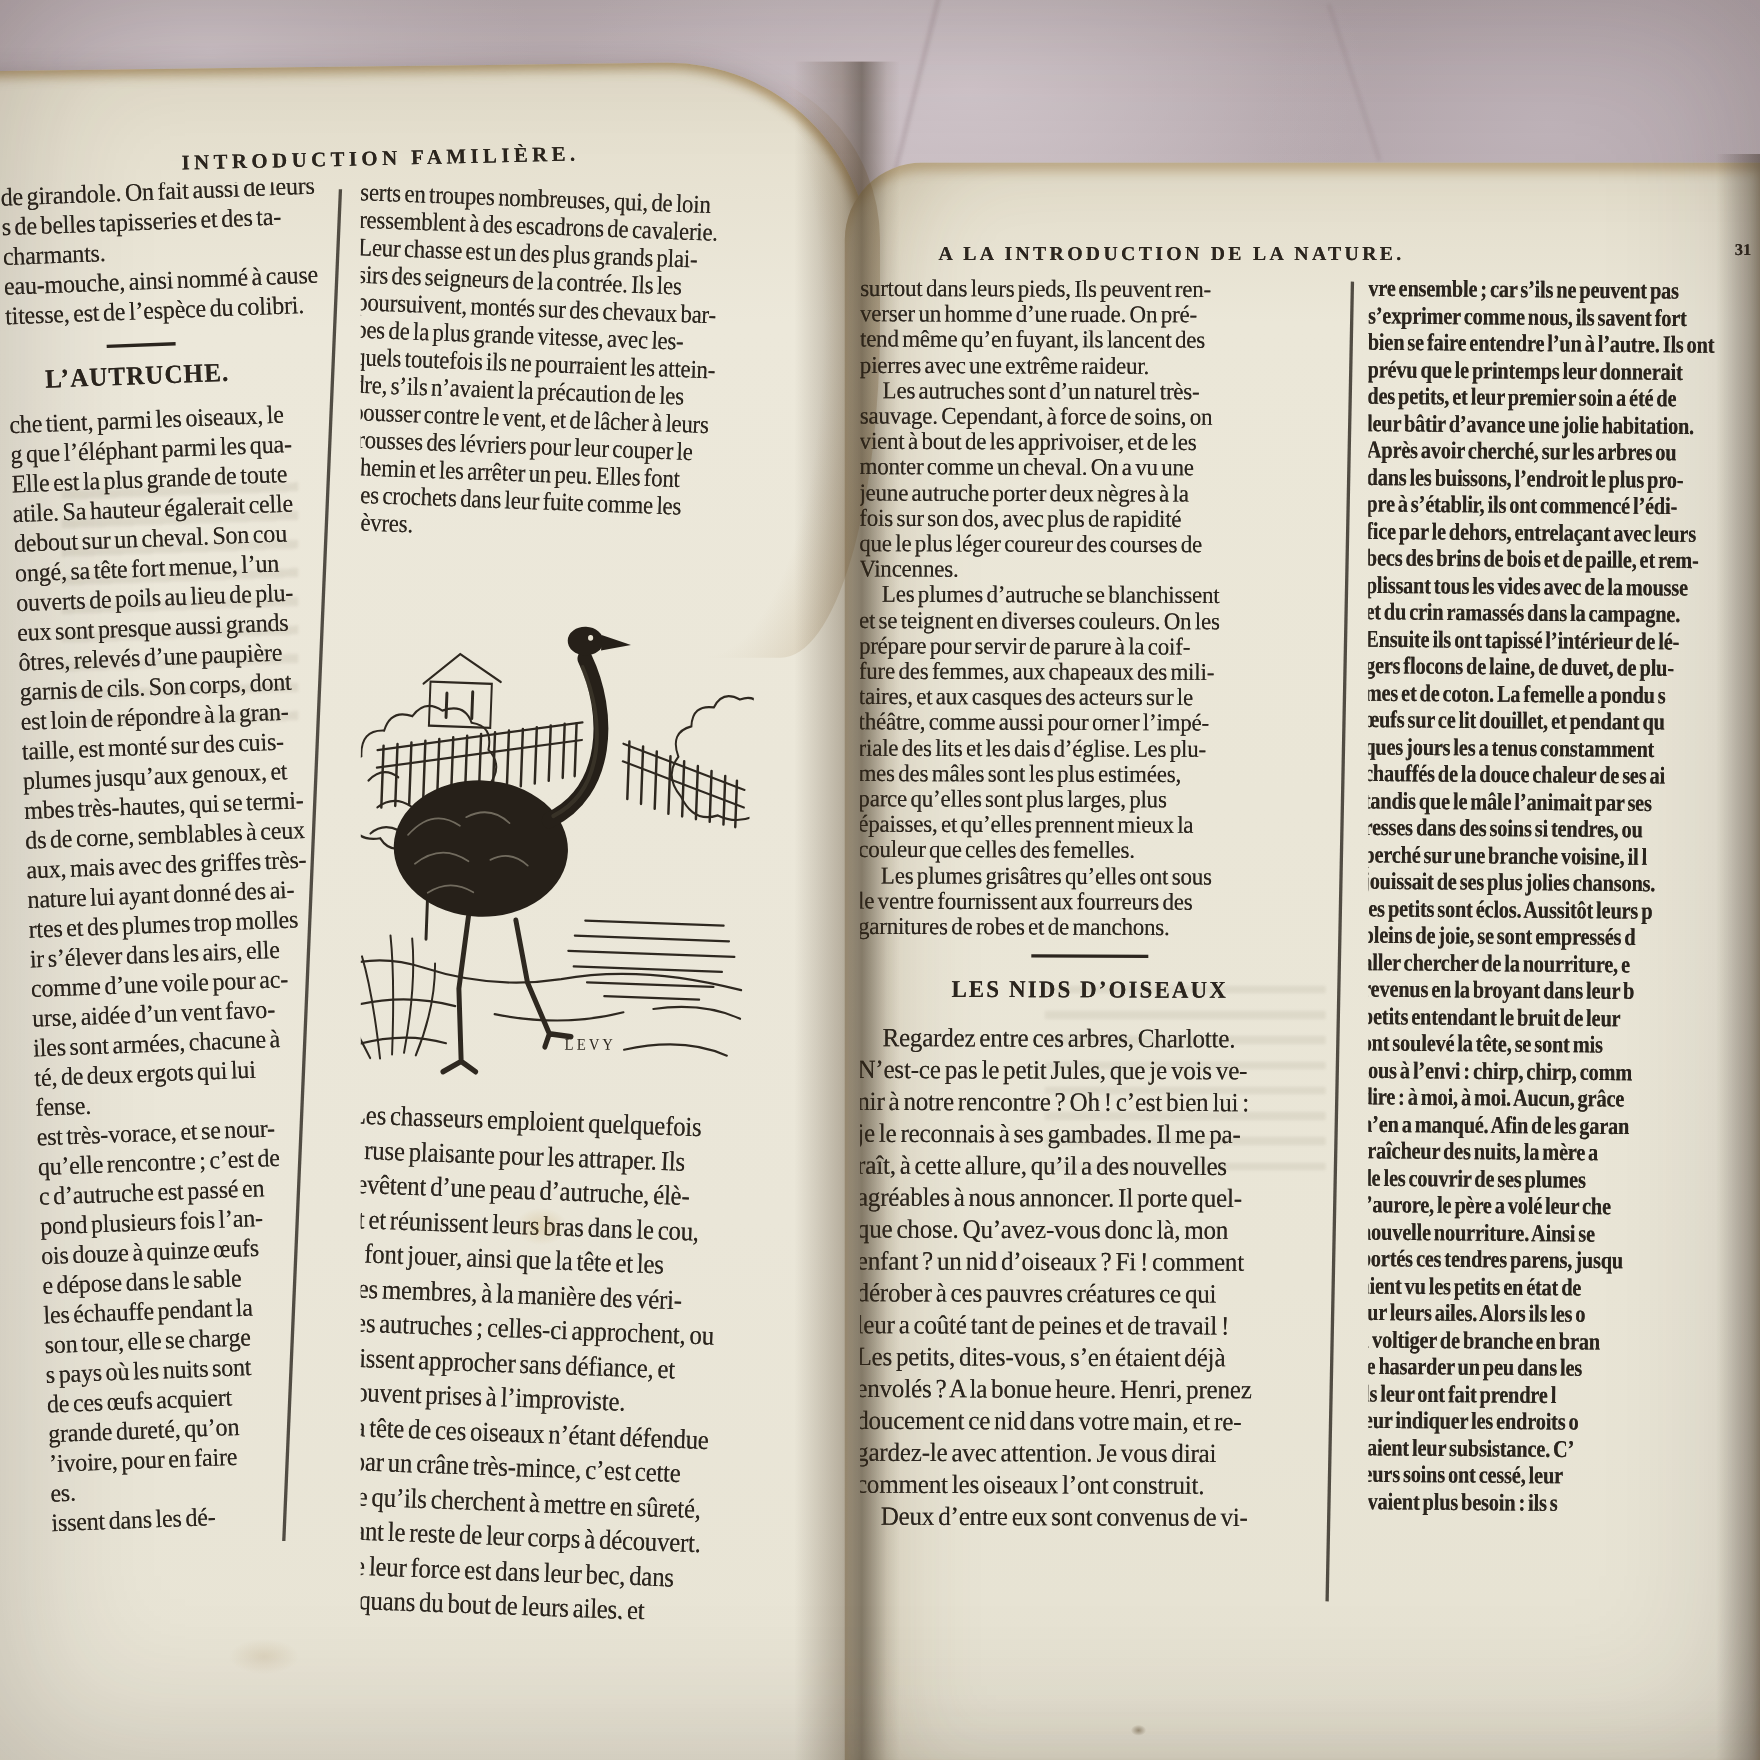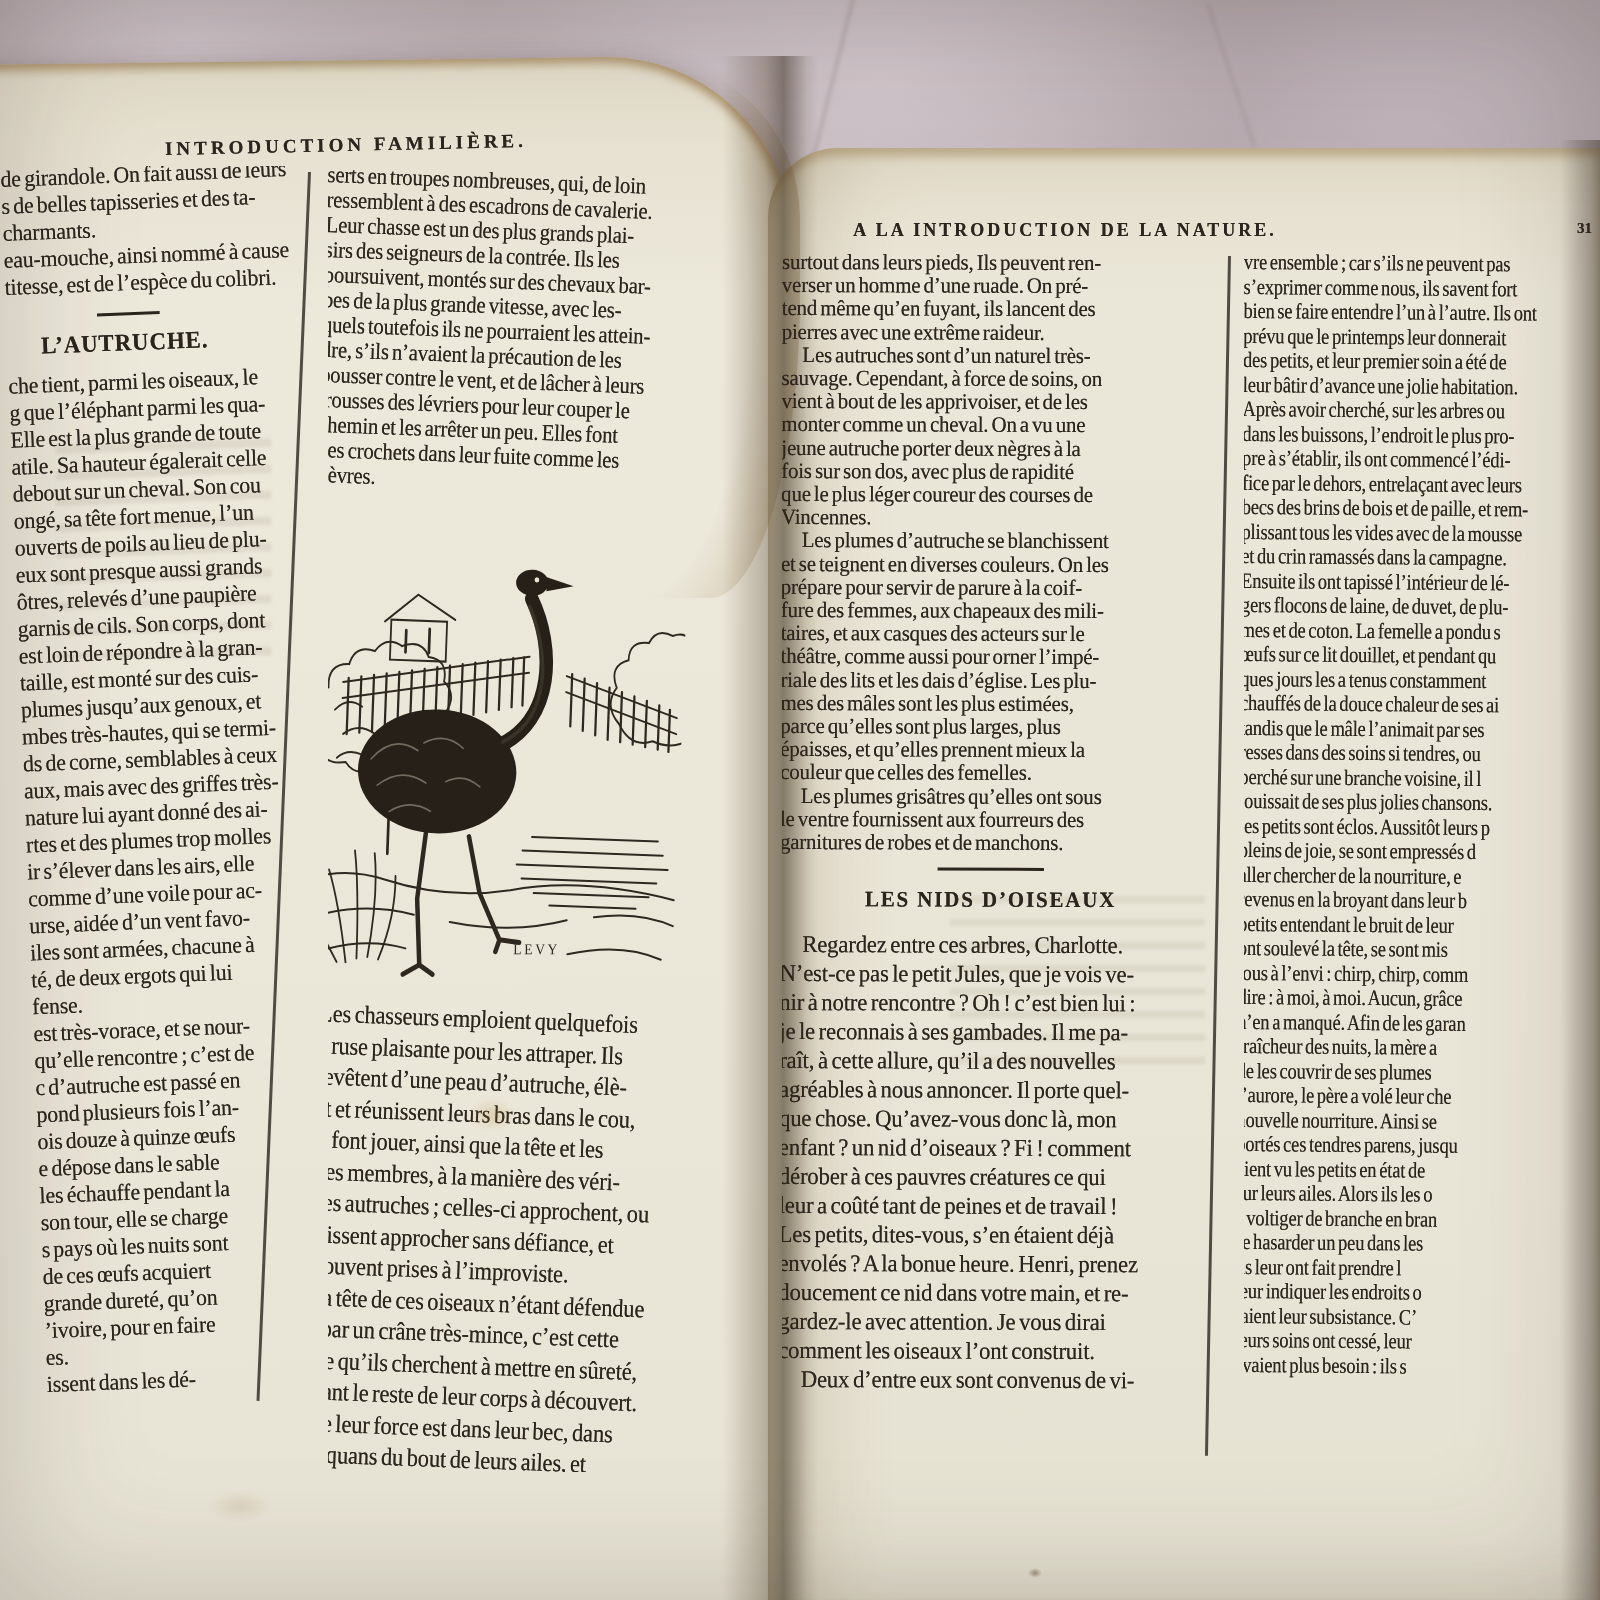--- a/index.html
+++ b/index.html
@@ -64,21 +64,21 @@
   #lp-col1 .flow{transform:rotate(-2.2deg) scaleX(.95);}
   #lp-col1 .tl{font-size:23px;line-height:27px;}
   #lp-col2{left:328px;top:162px;width:426px;height:1310px;}
   #lp-col2 .flow{transform:rotate(2.1deg) scaleX(.90);}
   #lp-col2 .top .tl{font-size:23px;line-height:25px;}
   #lp-col2 .bottom .tl{font-size:25px;line-height:31.5px;}
   #rp-col1{left:782px;top:250px;width:444px;height:1310px;}
   #rp-col1 .flow{transform:rotate(0.2deg) scaleX(.95);}
   #rp-col1 .top .tl{font-size:22px;line-height:23.2px;}
   #rp-col1 .bottom .tl{font-size:24px;line-height:29px;}
-  #rp-col2{left:1244px;top:250px;width:356px;height:1310px;}
+  #rp-col2{left:1244px;top:250px;width:356px;height:1310px;font-weight:bold;}
   #rp-col2 .flow{transform:rotate(0.5deg) scaleX(.84);}
   #rp-col2 .tl{font-size:22px;line-height:24.5px;}
 
   .running-header{position:absolute;z-index:5;font-weight:bold;
       text-shadow:0 0 .6px rgba(43,37,30,.8);}
   #lp-header{left:96px;top:134px;width:500px;text-align:center;font-size:19px;
       letter-spacing:4px;transform:rotate(-1.3deg);}
   #rp-header{left:830px;top:220px;width:470px;text-align:center;font-size:18px;
       letter-spacing:3px;}
   #rp-page-number{left:1522px;top:220px;width:70px;font-size:15px;text-align:right;}

